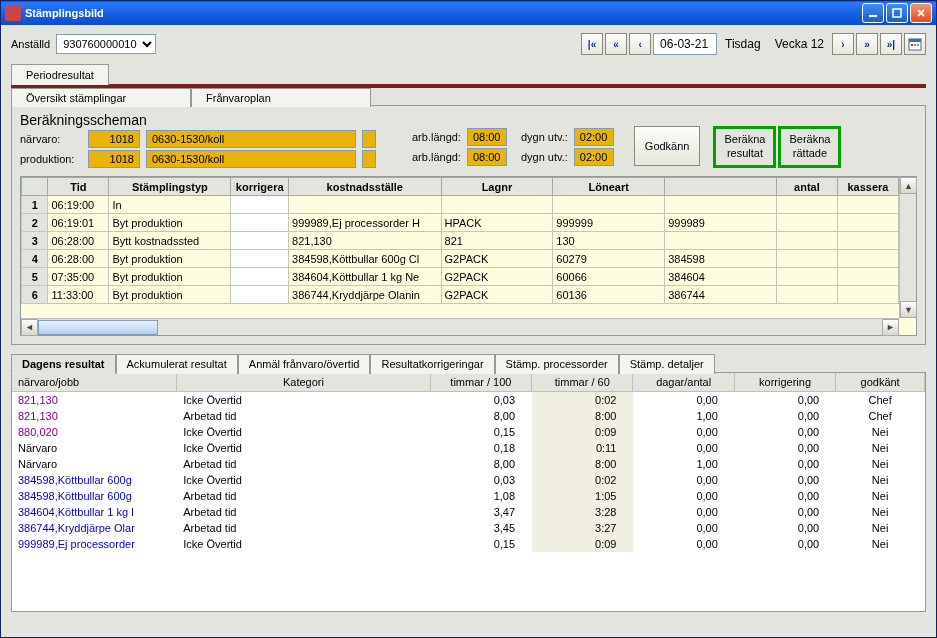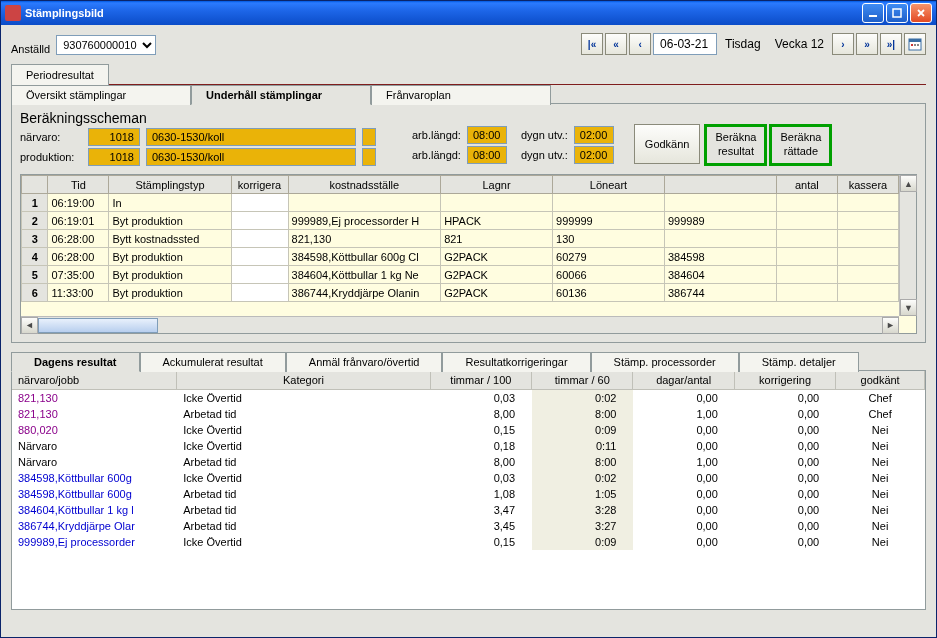--- a/index.html
+++ b/index.html
@@ -7,58 +7,58 @@
 .window{width:937px;height:638px;border:1px solid #0a246a;background:#e4e4df;position:relative}
 .titlebar{height:24px;background:linear-gradient(to bottom,#0058e0 0%,#2b7bff 8%,#1d66e8 40%,#0b4cc8 100%);display:flex;align-items:center;padding:0 4px;color:#fff;font-weight:bold}
 .titlebar-icon{width:16px;height:16px;background:#c44;border-radius:2px;margin-right:4px;display:inline-block}
 .titlebar-text{flex:1}
 .winbtns{display:flex;gap:2px}
 .winbtn{width:22px;height:20px;border:1px solid #fff;border-radius:3px;display:flex;align-items:center;justify-content:center;color:#fff;font-weight:bold;font-size:12px;cursor:pointer}
 .winbtn.min{background:linear-gradient(#3f8cf3,#1e5fc9)}
 .winbtn.max{background:linear-gradient(#3f8cf3,#1e5fc9)}
 .winbtn.close{background:linear-gradient(#f7946b,#e24a24)}
 .content{padding:8px 10px}
-.toprow{display:flex;align-items:flex-end;gap:6px;margin-bottom:8px}
+.toprow{display:flex;align-items:center;gap:6px;margin-bottom:8px}
 .lbl{font-size:11px}
 select,.dropdown{height:20px;border:1px solid #7f9db9;background:#fff;font-size:11px;padding:1px 2px}
 .emp-id{width:100px}
 .emp-name{width:220px}
 .spacer{flex:1}
 .navbtns{display:flex;align-items:center;gap:2px}
 .navbtn{width:22px;height:22px;border:1px solid #8a8a7a;background:linear-gradient(#fdfdfb,#e6e6dc);display:flex;align-items:center;justify-content:center;cursor:pointer;color:#003399;font-weight:bold;font-size:10px}
 .datebox{height:22px;border:1px solid #7f9db9;background:#fff;padding:2px 6px;display:flex;align-items:center;font-size:12px;min-width:64px}
 .calbtn{width:22px;height:22px;border:1px solid #8a8a7a;background:linear-gradient(#fdfdfb,#e6e6dc);display:flex;align-items:center;justify-content:center;cursor:pointer}
-.tabs{display:flex;border-bottom:1px solid #7f1d1d;margin-bottom:-1px}
+.tabs{display:flex;border-bottom:4px solid #7f1d1d;margin-bottom:-1px}
 .tab{padding:4px 14px;border:1px solid #919b9c;border-bottom:none;background:#f4f4ef;margin-right:0;cursor:pointer;position:relative;top:1px}
 .tabpanel{border:1px solid #919b9c;border-top:none;padding:6px 8px 8px;background:#e4e4df}
 .subtabs{display:flex;margin-bottom:-1px}
 .subtab{padding:3px 14px;border:1px solid #919b9c;border-bottom:none;background:#f4f4ef;cursor:pointer;position:relative;top:1px;font-size:11px;min-width:120px;text-align:left}
 .subtab.active{background:#e4e4df;border-bottom:1px solid #e4e4df;font-weight:bold}
 .schemarow{display:flex;align-items:center;gap:6px;margin:2px 0}
 .grplabel{font-size:14px;margin-bottom:2px}
 .txtfld{border:1px solid #7f9db9;background:#eab308;height:18px;padding:1px 5px;font-size:11px}
 .num{text-align:right}
-.actcell{display:flex;gap:4px;align-items:flex-start}
+.actcell{display:flex;gap:13px;align-items:flex-start}
 .bigbtn{border:1px solid #8a8a7a;background:linear-gradient(#fdfdfb,#e6e6dc);padding:6px 10px;cursor:pointer;font-size:11px}
 .greenbtn{border:3px solid #00a000;background:#e4e4df;padding:4px 8px;cursor:pointer;font-size:11px;text-align:center;line-height:1.25}
 .greenbtns{display:flex;gap:2px}
 .grid-wrap{border:1px solid #919b9c;margin-top:6px;position:relative;background:#fffde0}
 .grid-scroll-v{position:absolute;right:0;top:0;bottom:17px;width:17px;background:#e4e4df;border-left:1px solid #bbb}
 .grid-scroll-h{position:absolute;left:0;right:17px;bottom:0;height:17px;background:#e4e4df;border-top:1px solid #bbb;display:flex;align-items:center}
 .scroll-arrow{width:17px;height:17px;background:linear-gradient(#fdfdfb,#d7d7cd);border:1px solid #aaa;display:flex;align-items:center;justify-content:center;font-size:9px;color:#4a4a4a;cursor:pointer}
 .scroll-thumb{width:120px;height:15px;background:linear-gradient(#e8f0fc,#b8cfee);border:1px solid #7f9db9;margin:1px 0 0 0}
 table.grid{border-collapse:collapse;width:calc(100% - 17px)}
-table.grid th{background:#e4e4df;border:1px solid #aca899;padding:2px 4px;font-weight:normal;font-size:11px;height:18px}
+table.grid th{background:#e4e4df;border:1px solid #aca899;padding:2px 4px;font-weight:bold;font-size:11px;height:18px}
 table.grid td{border:1px solid #c6c5b7;padding:1px 3px;height:18px;font-size:11px;background:#fffde0}
 table.grid td.rowhdr{background:#e4e4df;text-align:center;font-weight:bold;width:26px}
 .yellowcell{background:#fffde0!important}
 .whitecell{background:#fff!important}
 .results-wrap{margin-top:8px}
 .restabs{display:flex;margin-bottom:-1px}
-.restab{padding:3px 22px;border:1px solid #919b9c;border-bottom:none;background:#f4f4ef;cursor:pointer;position:relative;top:1px;font-size:11px}
+.restab{padding:3px 10px;border:1px solid #919b9c;border-bottom:none;background:#f4f4ef;cursor:pointer;position:relative;top:1px;font-size:11px}
 .restab.active{background:#e4e4df;border-bottom:1px solid #e4e4df;font-weight:bold}
 .restable-wrap{border:1px solid #919b9c;background:#fff;height:240px;overflow:hidden}
 table.res{border-collapse:collapse;width:100%}
 table.res th{background:#e4e4df;border-right:1px solid #c0c0b8;border-bottom:1px solid #c0c0b8;padding:3px 6px;font-weight:normal;font-size:11px;text-align:center}
 table.res td{padding:2px 6px;font-size:11px;border-right:1px solid transparent}
 table.res td.rnum{text-align:right;padding-right:16px}
 table.res td.rc{text-align:center}
 .link-purple{color:#8a008a}
 .link-blue{color:#0000d0}
 .hl60{background:#f0efe2}
@@ -118,21 +118,20 @@
       </div>
     </div>
 
     <div class="tabs">
         <div class="tab">Periodresultat</div>
       </div>
     <div class="tabpanel" style="height:0;padding:0;border-bottom:none"></div>
 
     <div class="subtabs">
       <div class="subtab" style="min-width:180px">Översikt stämplingar</div>
-      <div class="subtab active" style="min-width:180px">Underhåll stämplingar</div>
       <div class="subtab" style="min-width:180px">Frånvaroplan</div>
     </div>
 
     <div class="tabpanel" style="border-top:1px solid #919b9c">
 
       <div style="display:flex;gap:12px;align-items:flex-start">
         <div style="flex:0 0 380px">
           <div class="grplabel">Beräkningsscheman</div>
           <div class="schemarow">
             <span style="width:62px">närvaro:</span>

